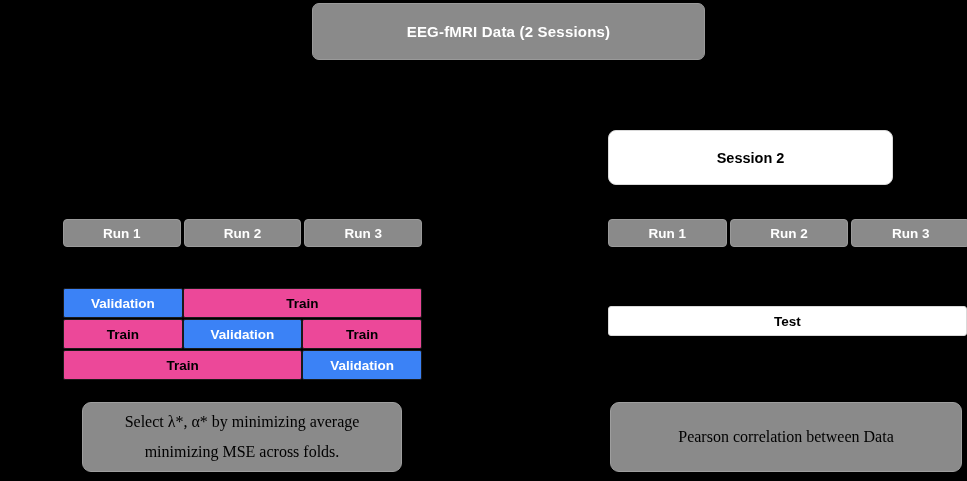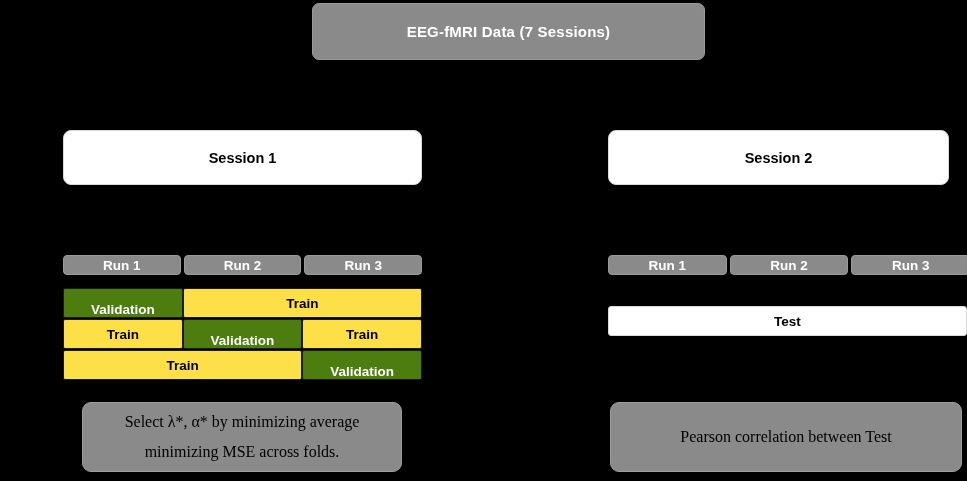--- a/index.html
+++ b/index.html
@@ -44,30 +44,29 @@
   .session-box {
     height: 55px;
     background: #ffffff;
     border: 1px solid #d9d9d9;
     border-radius: 8px;
     color: #000000;
     font-size: 14.5px;
     font-weight: bold;
   }
   .session-left  { left: 63px;  top: 130px; width: 359px; }
-  .session-right { left: 608px; top: 130px; width: 341px; }
+  .session-right { left: 608px; top: 130px; width: 285px; }
 
   
   .run-strip {
     position: absolute;
     top: 219px;
-    height: 20px;
+    height: 28px;
     display: flex;
     gap: 3px;
-    margin-top: 36px;
   }
   .run-strip.left  { left: 63px;  width: 359px; }
   .run-strip.right { left: 608px; width: 362px; }
   .run-cell {
     flex: 1 1 0;
     box-sizing: border-box;
     background: #8a8a8a;
     border: 1px solid #9a9a9a;
     border-radius: 4px;
     display: flex;
@@ -94,27 +93,26 @@
     box-sizing: border-box;
     display: flex;
     align-items: center;
     justify-content: center;
     border: 1.5px solid #1a1a1a;
     font-size: 13.5px;
     font-weight: bold;
     border-radius: 2px;
   }
   .fold-cell.train {
-    background: #fde047;
+    background: #ec4899;
     color: #000000;
   }
   .fold-cell.validation {
-    background: #4d7c0f;
+    background: #3b82f6;
     color: #ffffff;
-    align-items: flex-end;
   }
 
   
   .test-box {
     left: 608px;
     top: 306px;
     width: 359px;
     height: 30px;
     background: #ffffff;
     border: 1.5px solid #d9d9d9;
@@ -144,26 +142,23 @@
   .caption-box .line { display: block; padding: 7px 0; font-family: Liberation Serif, serif; }
   .caption-left  { left: 82px;  top: 402px; width: 320px; height: 70px; }
   .caption-right { left: 610px; top: 402px; width: 352px; height: 70px; }
 </style>
 </head>
 <body>
 
 <div id="diagram">
 
   <div class="box title-box">
-    <span>EEG-fMRI Data (7 Sessions)</span>
-  </div>
-
-  <div class="box session-box session-left">
-    <span>Session 1</span>
-  </div>
+    <span>EEG-fMRI Data (2 Sessions)</span>
+  </div>
+
 
   <div class="box session-box session-right">
     <span>Session 2</span>
   </div>
 
   <div class="run-strip left">
     <div class="run-cell">
       <span>Run 1</span>
     </div>
     <div class="run-cell">
@@ -223,16 +218,16 @@
   <div class="box test-box">
     <span>Test</span>
   </div>
 
   <div class="caption-box caption-left">
     <span class="line">Select λ*, α* by minimizing average</span>
     <span class="line">minimizing MSE across folds.</span>
   </div>
 
   <div class="caption-box caption-right">
-    <span class="line">Pearson correlation between Test</span>
+    <span class="line">Pearson correlation between Data</span>
   </div>
 
 </div>
 
 </body></html>

